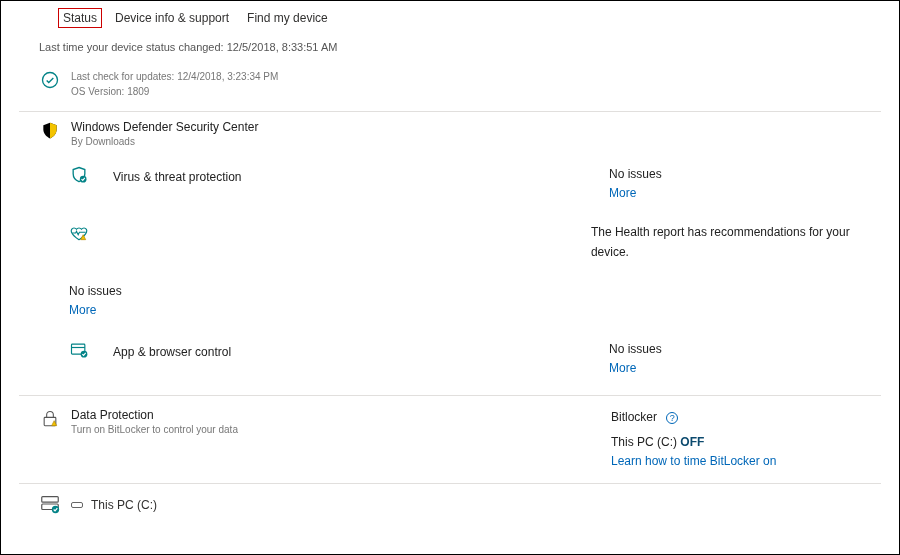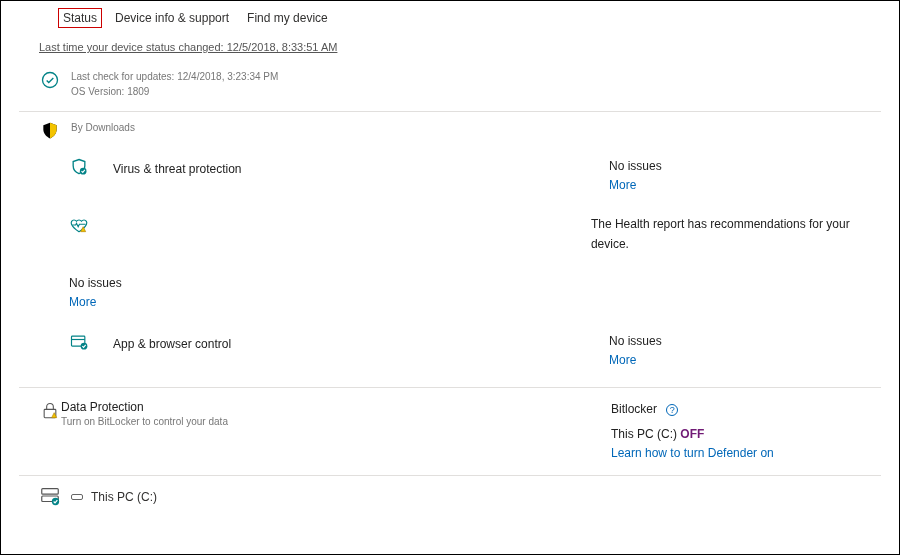--- a/index.html
+++ b/index.html
@@ -10,35 +10,35 @@
     background: #fff;
     width: 900px;
     height: 555px;
     border: 1px solid #000;
     padding: 8px 18px 10px 18px;
     overflow: hidden;
   }
   .tabs { display: flex; gap: 10px; align-items: center; padding-left: 40px; }
   .tab { font-size: 12px; color: #323130; padding: 2px 4px; }
   .tab.active { outline: 1.5px solid #c00; color: #323130; }
-  .status-time { font-size: 11px; color: #555; margin: 14px 0 10px 20px; text-decoration: underline; }
+  .status-time { font-size: 11px; color: #555; margin: 14px 0 10px 20px; }
   .row { display: flex; align-items: flex-start; gap: 10px; padding: 6px 0 6px 20px; }
   .icon-slot { width: 22px; min-width: 22px; display: flex; justify-content: center; align-items: flex-start; padding-top:1px; }
   .rowtext .title { font-size: 12px; color: #222; }
   .rowtext .sub { font-size: 10px; color: #777; line-height: 1.5; }
   .divider { border: 0; border-top: 1px solid #e1dfdd; margin: 6px 0 2px 0; }
   .section-items { margin-left: 50px; }
   .item-row { display: flex; align-items: flex-start; padding: 10px 0; }
   .item-left { display: flex; align-items: center; gap: 24px; width: 540px; }
   .item-left .label { font-size: 12px; color: #222; }
   .item-right { font-size: 12px; color: #222; line-height: 1.6; }
   .link { color: #0067b8; cursor: pointer; }
-  .warn { color: #701a75; font-weight: 600; }
+  .warn { color: #0c4a6e; font-weight: 600; }
   .bitlocker-row { display: flex; align-items: flex-start; padding: 10px 0 6px 20px; }
-  .bitlocker-left { display: flex; gap: 0; width: 572px; }
+  .bitlocker-left { display: flex; gap: 10px; width: 572px; }
   .drives { margin-left: 50px; }
   .drive { padding: 6px 0 8px 0; }
   .drive-head { display: flex; align-items: center; gap: 8px; }
   .pill { width: 12px; height: 6px; border: 1px solid #666; border-radius: 2px; display:inline-block; }
   .help-icon { color:#0067b8; border:1px solid #0067b8; border-radius:50%; width:12px; height:12px; display:inline-flex; align-items:center; justify-content:center; font-size:9px; margin-left:6px; }
 </style>
 </head>
 <body>
 
 <div class="tabs">
@@ -65,20 +65,21 @@
 <hr class="divider">
 
 <div class="row">
   <div class="icon-slot">
     <svg width="20" height="20" viewBox="0 0 24 24">
       <path d="M12 2l8 3v5c0 5-3.5 9-8 11-4.5-2-8-6-8-11V5l8-3z" fill="#000"></path>
       <path d="M12 2l8 3v5c0 5-3.5 9-8 11V2z" fill="#f3c300"></path>
     </svg>
   </div>
   <div class="rowtext">
+    <div class="title">Windows Defender Security Center</div>
     <div class="sub">By Downloads</div>
   </div>
 </div>
 
 <div class="section-items">
 
   <div class="item-row">
     <div class="item-left">
       <span>
         <svg width="20" height="20" viewBox="0 0 24 24">
@@ -153,21 +154,21 @@
     </div>
   </div>
   <div class="item-right">
     <div>
       <span>Bitlocker</span>
       <span class="help-icon">?</span>
     </div>
     <div style="margin-top:6px">
       <span>This PC (C:) </span><span class="warn">OFF</span>
     </div>
-    <div class="link">Learn how to turn Defender on</div>
+    <div class="link">Learn how to time BitLocker on</div>
   </div>
 </div>
 
 <hr class="divider">
 
 <div class="row" style="padding-bottom:0">
   <div class="icon-slot">
     <svg width="22" height="22" viewBox="0 0 24 24">
         <rect x="3" y="4" width="18" height="6" rx="1" fill="none" stroke="#555" stroke-width="1.3"></rect>
         <rect x="3" y="12" width="18" height="6" rx="1" fill="none" stroke="#555" stroke-width="1.3"></rect>

